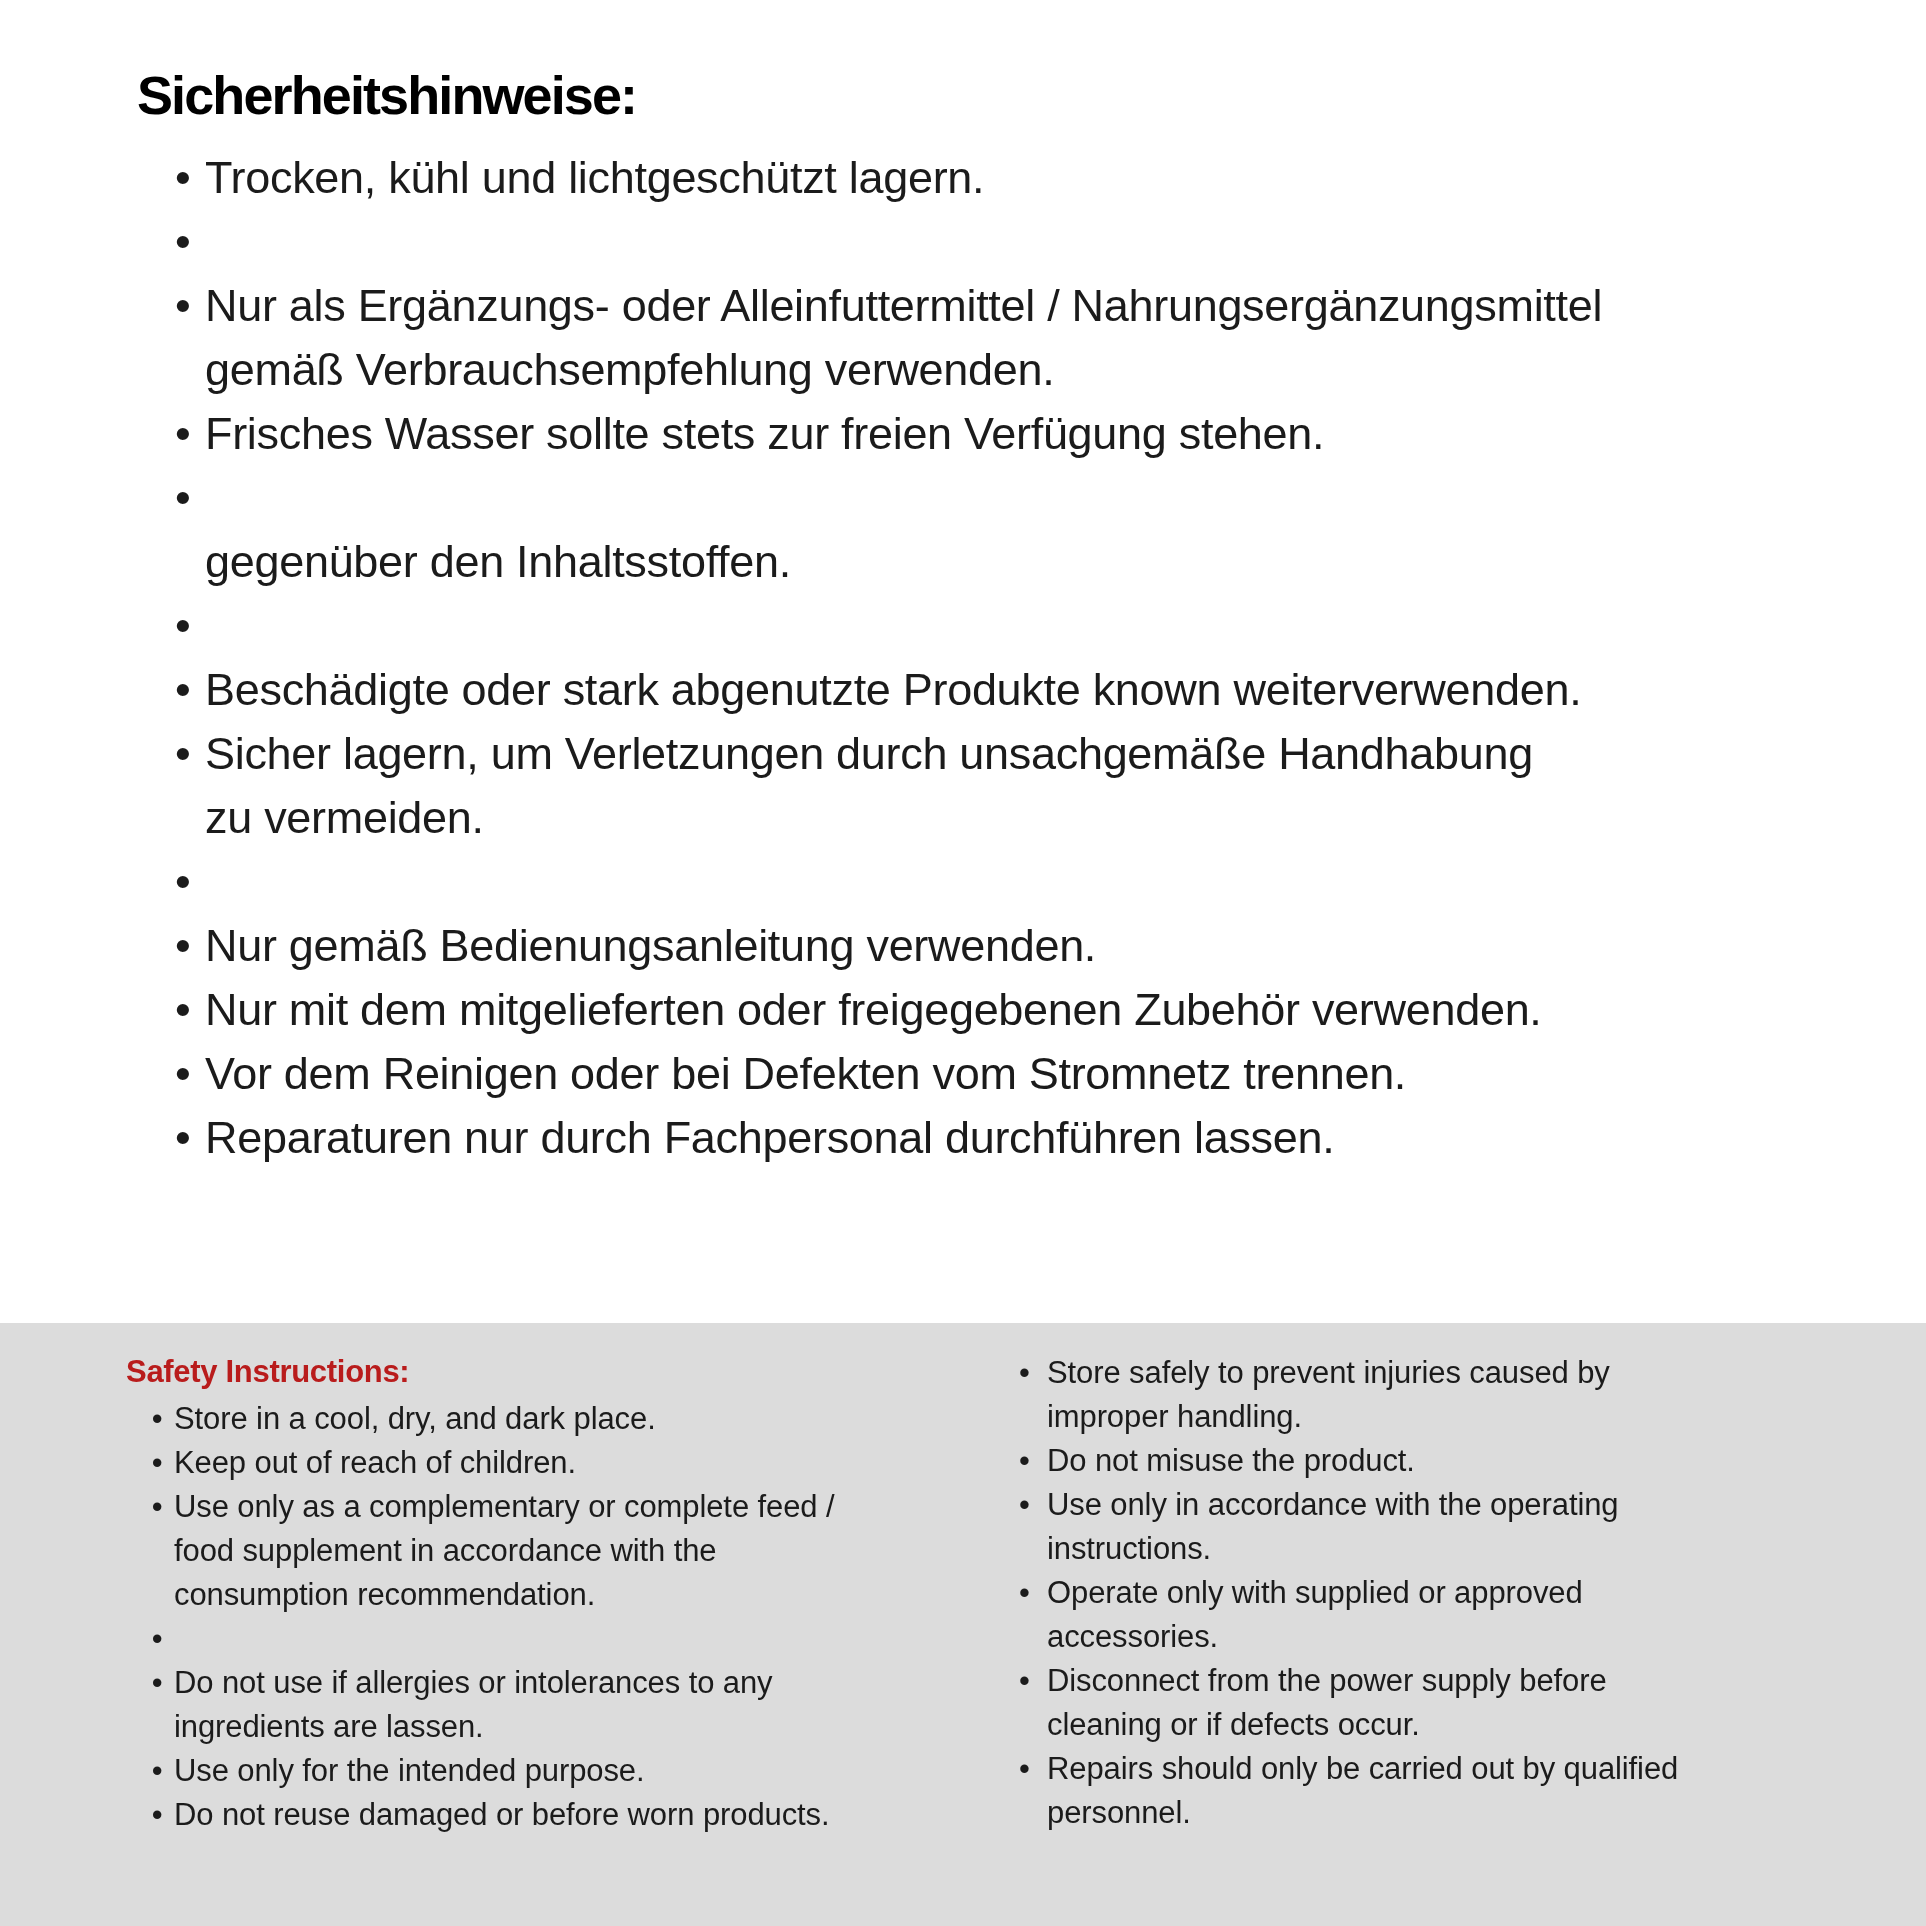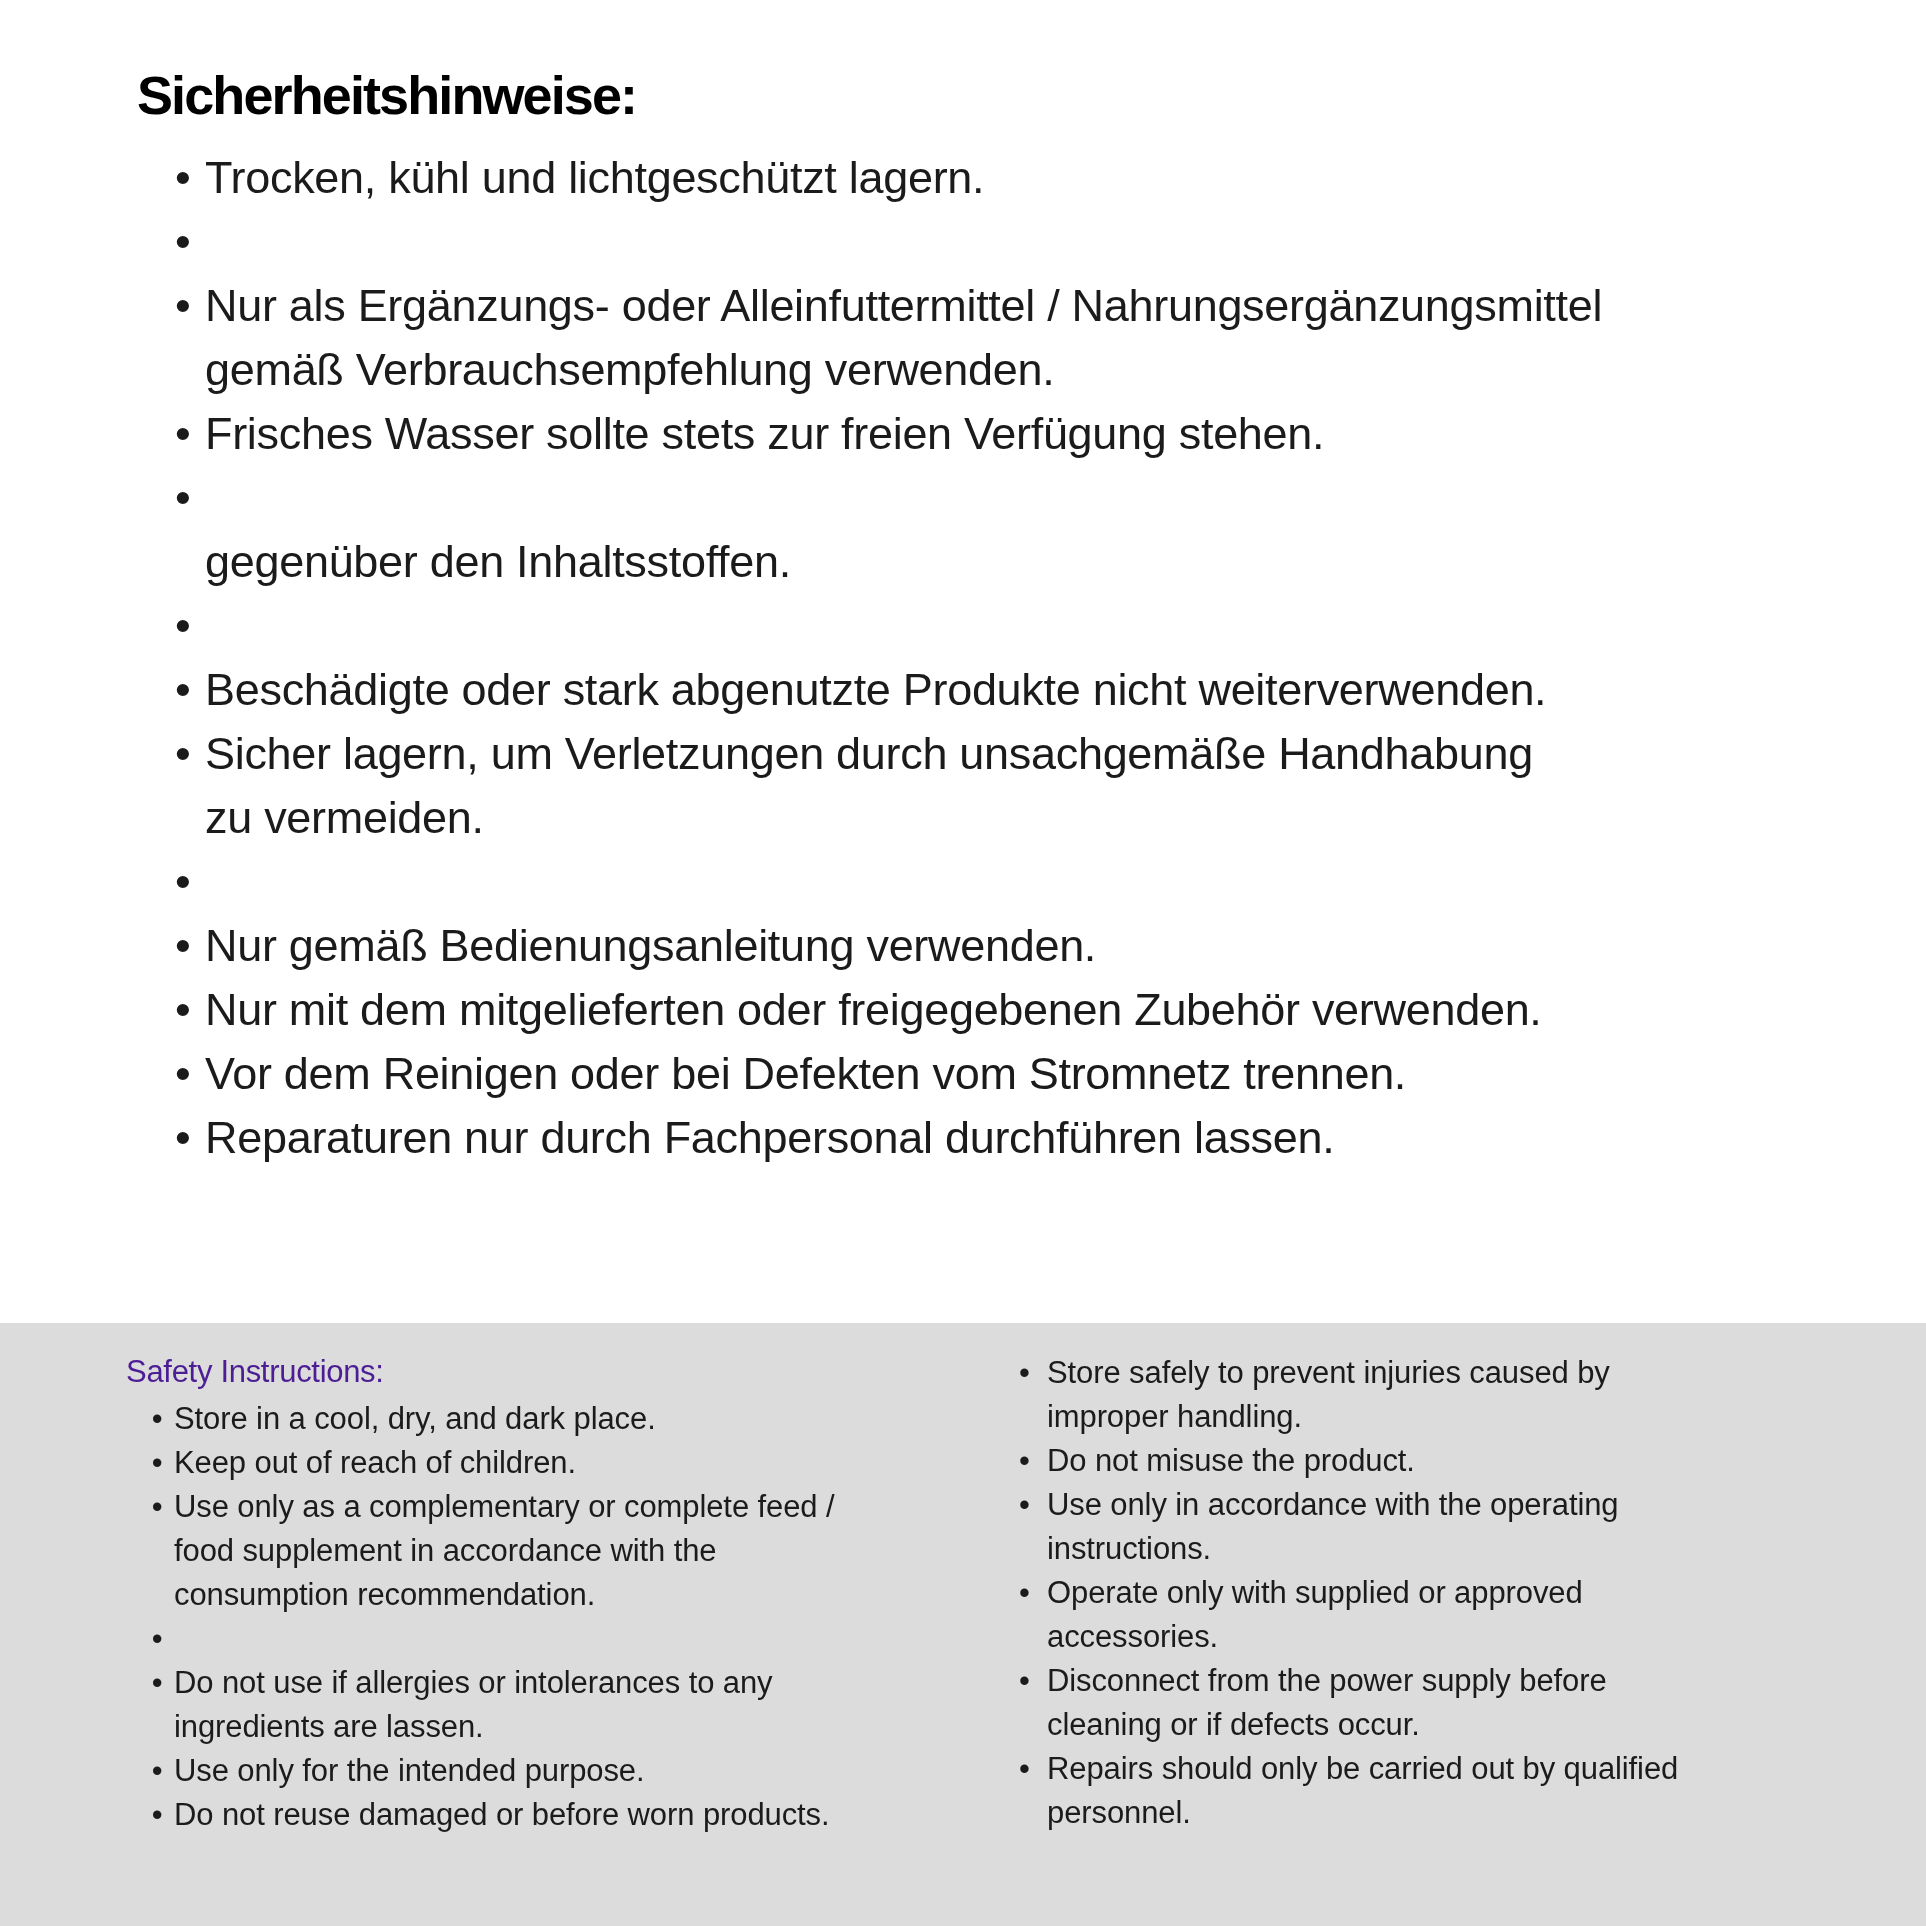--- a/index.html
+++ b/index.html
@@ -42,23 +42,23 @@
 
   
   .section-en {
     position: absolute; left: 0; top: 1323px;
     width: 1926px; height: 604px;
     background: #dcdcdc;
   }
   .en-title {
     position: absolute; left: 126px; top: 31px;
     margin: 0;
-    font-size: 31px; font-weight: 400;
+    font-size: 31px; font-weight: 700;
     letter-spacing: -0.3px;
-    color: #4c1d95;
+    color: #b91c1c;
     white-space: nowrap;
   }
   .en-list { margin: 0; padding: 0; list-style: none; position: absolute; }
   .en-list li {
     position: relative;
     height: 44px; line-height: 44px;
     font-size: 31px; letter-spacing: -0.1px;
     white-space: nowrap;
   }
   .left-list  { left: 135px;  top: 74px; }
@@ -110,21 +110,21 @@
           <span class="dot"></span>
           <span class="txt">gegenüber den Inhaltsstoffen.</span>
         </li>
 
         <li class="line">
           <span class="dot">•</span>
         </li>
 
         <li class="line">
           <span class="dot">•</span>
-          <span class="txt">Beschädigte oder stark abgenutzte Produkte nicht weiterverwenden.</span>
+          <span class="txt">Beschädigte oder stark abgenutzte Produkte known weiterverwenden.</span>
         </li>
 
         <li class="line">
           <span class="dot">•</span>
           <span class="txt">Sicher lagern, um Verletzungen durch unsachgemäße Handhabung</span>
         </li>
 
         <li class="line cont">
           <span class="dot"></span>
           <span class="txt">zu vermeiden.</span>

